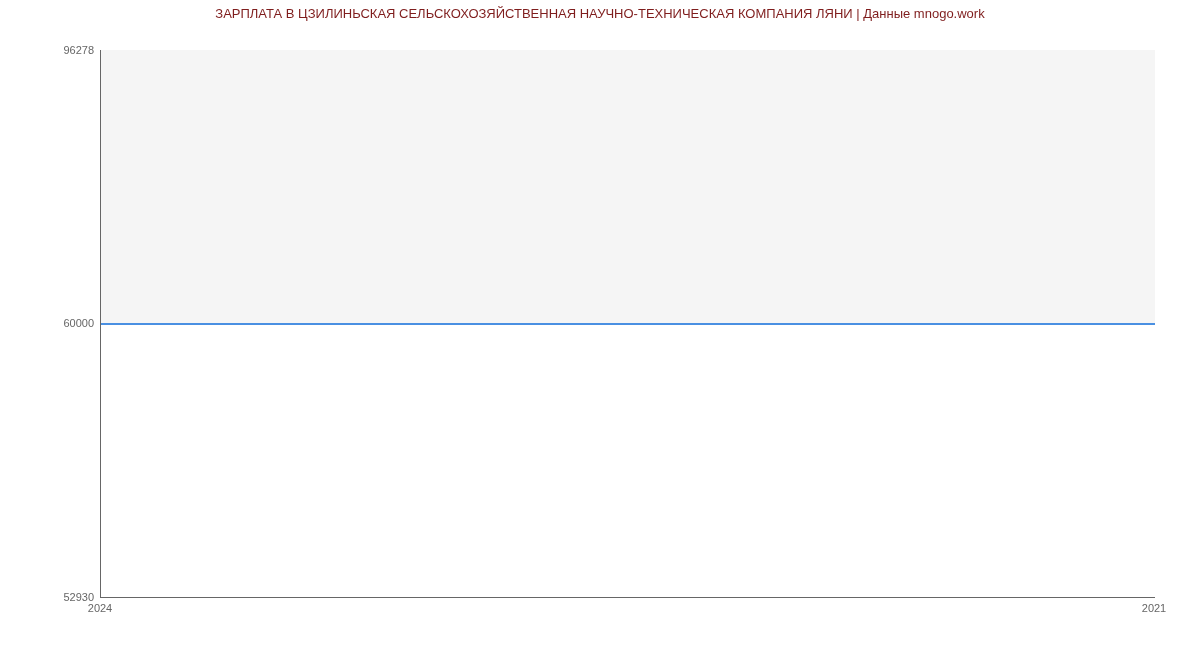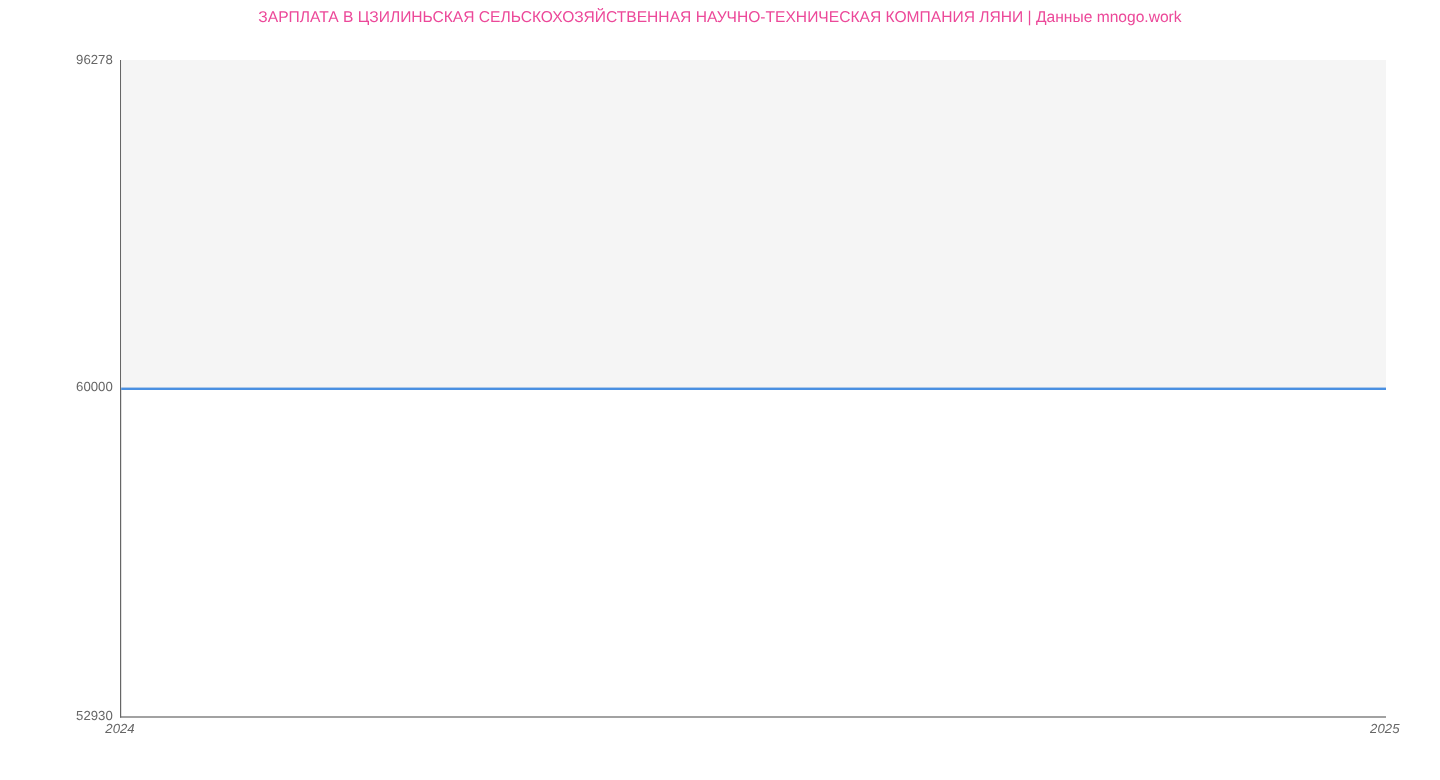--- a/index.html
+++ b/index.html
@@ -16,21 +16,21 @@
     width: 1200px;
     height: 650px;
   }
   .chart-title {
     position: absolute;
     top: 6px;
     left: 0;
     right: 0;
     text-align: center;
     font-size: 13px;
-    color: #ec4899;
+    color: #7f1d1d;
     font-weight: 400;
   }
   .plot-area {
     position: absolute;
     left: 100px;
     top: 50px;
     width: 1054px;
     height: 547px;
     border-left: 1px solid #666;
     border-bottom: 1px solid #666;
@@ -64,35 +64,34 @@
     text-align: right;
     width: 90px;
   }
   .x-tick-label {
     position: absolute;
     top: 602px;
     font-size: 11px;
     color: #666;
     text-align: center;
     transform: translateX(-50%);
-    font-style: italic;
   }
 </style>
 </head>
 <body>
 
 <div class="chart-container">
   <div class="chart-title">ЗАРПЛАТА В ЦЗИЛИНЬСКАЯ СЕЛЬСКОХОЗЯЙСТВЕННАЯ НАУЧНО-ТЕХНИЧЕСКАЯ КОМПАНИЯ ЛЯНИ | Данные mnogo.work</div>
 
   <div class="y-tick-label" style="top:50px">96278</div>
   <div class="y-tick-label" style="top:323px">60000</div>
   <div class="y-tick-label" style="top:597px">52930</div>
 
   <div class="x-tick-label" style="left:100px">2024</div>
-  <div class="x-tick-label" style="left:1154px">2025</div>
+  <div class="x-tick-label" style="left:1154px">2021</div>
 
   <div class="plot-area">
 
     <div class="grid-band" style="top:0; height:273px;"></div>
 
     <div class="grid-line" style="top:273px;"></div>
 
     <div class="data-line" style="top:273px;"></div>
   </div>
 </div>

